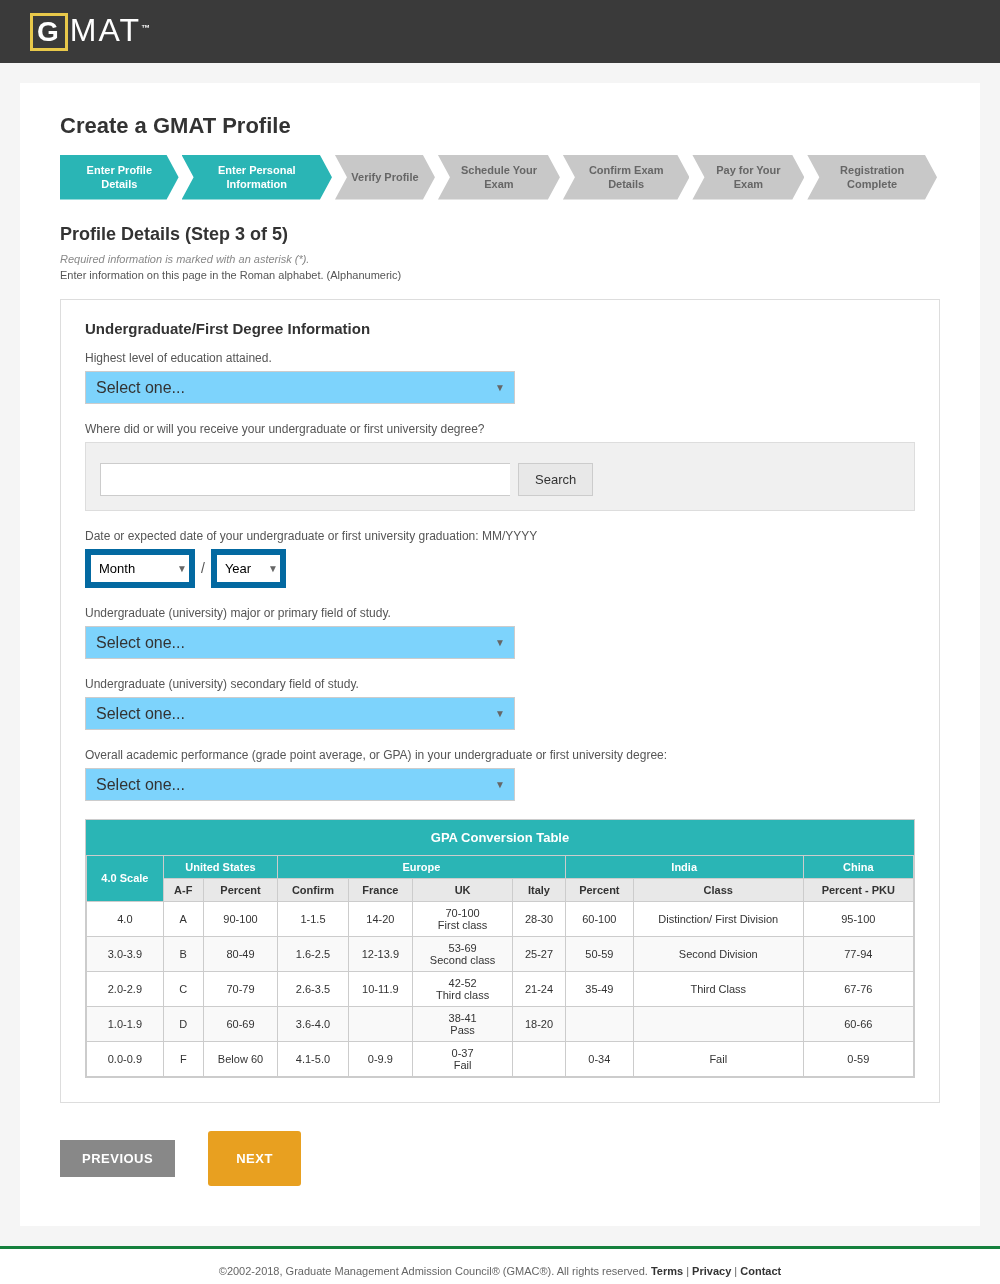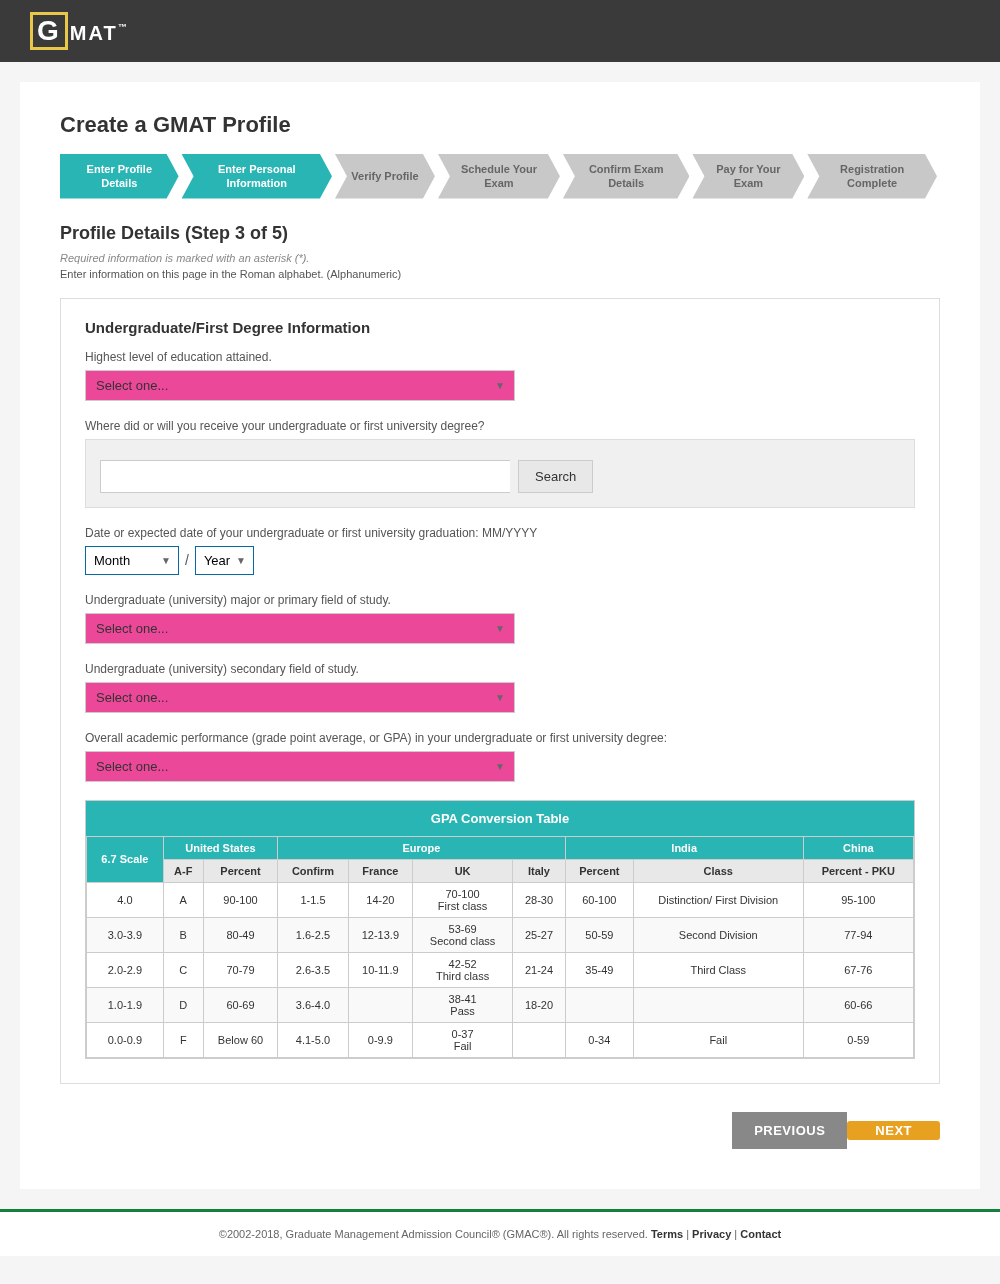--- a/index.html
+++ b/index.html
@@ -2,21 +2,21 @@
 <html><head>
   <meta charset="utf-8">
   <style>
     * { box-sizing: border-box; margin: 0; padding: 0; }
     body { font-family: Arial, sans-serif; font-size: 13px; background: #f5f5f5; color: #333; }
 
     
     .header { background: #3a3a3a; padding: 12px 30px; display: flex; align-items: center; }
     .logo-text { color: white; font-size: 26px; font-weight: bold; letter-spacing: 2px; }
     .logo-g { display: inline-block; border: 3px solid #e8c84a; padding: 0 4px; color: white; font-size: 28px; font-weight: bold; margin-right: 2px; }
-    .logo-mat { color: white; font-size: 20px; font-weight: bold; }
+    .logo-mat { color: white; font-size: 32px; font-weight: normal; }
     .logo-tm { color: white; font-size: 9px; vertical-align: super; }
 
     
     .main-content { background: white; max-width: 960px; margin: 20px auto; padding: 30px 40px 40px; }
 
     
     .page-title { font-size: 22px; font-weight: bold; color: #333; margin-bottom: 16px; }
 
     
     .steps-bar { display: flex; margin-bottom: 24px; }
@@ -28,55 +28,55 @@
 
     
     .section-title { font-size: 15px; font-weight: bold; color: #333; margin-bottom: 14px; }
     .form-section { border: 1px solid #ddd; padding: 20px 24px 24px; margin-bottom: 20px; }
 
     
     .form-label { font-size: 12px; color: #555; margin-bottom: 6px; display: block; }
     .form-group { margin-bottom: 18px; }
 
     
-    .form-select { width: 100%; max-width: 430px; padding: 7px 10px; border: 1px solid #ccc; background: #ec4899; font-size: 13px; color: #333; appearance: none; -webkit-appearance: none; cursor: pointer; }
+    .form-select { width: 100%; max-width: 430px; padding: 7px 10px; border: 1px solid #ccc; background: #7dd3fc; font-size: 16px; color: #333; appearance: none; -webkit-appearance: none; cursor: pointer; }
     .select-wrapper { position: relative; display: inline-block; max-width: 430px; width: 100%; }
     .select-wrapper::after { content: '▼'; position: absolute; right: 10px; top: 50%; transform: translateY(-50%); font-size: 10px; color: #666; pointer-events: none; }
 
     
     .search-row { display: flex; align-items: flex-start; gap: 8px; margin-top: 6px; }
     .search-input { flex: 1; padding: 8px 10px; border: 1px solid #ccc; border-right: none; font-size: 13px; max-width: 410px; }
     .search-btn { padding: 8px 16px; background: #e8e8e8; border: 1px solid #ccc; font-size: 13px; cursor: pointer; color: #333; }
     .search-container { background: #f0f0f0; border: 1px solid #ddd; padding: 14px; margin-bottom: 4px; }
 
     
     .date-row { display: flex; align-items: center; gap: 6px; margin-top: 6px; }
     .date-select-wrapper { position: relative; display: inline-block; }
     .date-select-wrapper::after { content: '▼'; position: absolute; right: 8px; top: 50%; transform: translateY(-50%); font-size: 10px; color: #666; pointer-events: none; }
-    .date-select { padding: 6px 20px 6px 8px; border: 1px solid #0369a1; background: white; font-size: 13px; appearance: none; -webkit-appearance: none; cursor: pointer; }
+    .date-select { padding: 6px 26px 6px 8px; border: 6px solid #0369a1; background: white; font-size: 13px; appearance: none; -webkit-appearance: none; cursor: pointer; }
     .date-separator { font-size: 14px; color: #555; }
 
     
     .required-note { font-size: 11px; color: #888; font-style: italic; margin-bottom: 4px; }
     .roman-note { font-size: 11px; color: #555; margin-bottom: 18px; }
 
     
     .gpa-table-container { border: 1px solid #ccc; margin-top: 8px; }
     .gpa-table-title { background: #2ab5b5; color: white; text-align: center; padding: 10px; font-weight: bold; font-size: 13px; }
     .gpa-table { width: 100%; border-collapse: collapse; font-size: 11px; }
     .gpa-table th, .gpa-table td { border: 1px solid #ccc; padding: 5px 6px; text-align: center; }
     .gpa-table thead tr:first-child th { background: #2ab5b5; color: white; font-weight: bold; }
     .gpa-table thead tr:nth-child(2) th { background: #e8e8e8; font-weight: bold; color: #333; }
     .gpa-table tbody tr { background: white; }
     .gpa-table tbody tr:nth-child(even) { background: #f9f9f9; }
 
     
-    .buttons-row { display: flex; justify-content: flex-end; align-items: center; margin-top: 28px; }
+    .buttons-row { display: flex; justify-content: flex-start; align-items: center; margin-top: 28px; gap: 33px; }
     .btn-previous { background: #888; color: white; border: none; padding: 11px 22px; font-size: 13px; font-weight: bold; cursor: pointer; text-transform: uppercase; letter-spacing: 0.5px; }
-    .btn-next { background: #e8a020; color: white; border: none; padding: 2px 28px; font-size: 13px; font-weight: bold; cursor: pointer; text-transform: uppercase; letter-spacing: 0.5px; border-radius: 3px; }
+    .btn-next { background: #e8a020; color: white; border: none; padding: 20px 28px; font-size: 13px; font-weight: bold; cursor: pointer; text-transform: uppercase; letter-spacing: 0.5px; border-radius: 3px; }
 
     
     .footer { text-align: center; font-size: 11px; color: #666; padding: 16px; background: white; margin-top: 0; border-top: 3px solid #15803d; }
     .footer a { color: #333; text-decoration: none; font-weight: bold; }
 
     
     .form-section { position: relative; overflow: hidden; }
     .step-label { font-size: 11px; line-height: 1.3; text-align: center; }
   </style>
 </head>
@@ -180,21 +180,21 @@
           <option>Select one...</option>
         </select>
       </div>
     </div>
 
     <div class="gpa-table-container">
       <div class="gpa-table-title">GPA Conversion Table</div>
       <table class="gpa-table">
         <thead>
           <tr>
-            <th rowspan="2">6.7 Scale</th>
+            <th rowspan="2">4.0 Scale</th>
             <th colspan="2">United States</th>
             <th colspan="4">Europe</th>
             <th colspan="2">India</th>
             <th>China</th>
           </tr>
           <tr>
             <th>A-F</th>
             <th>Percent</th>
             <th>Confirm</th>
             <th>France</th>

